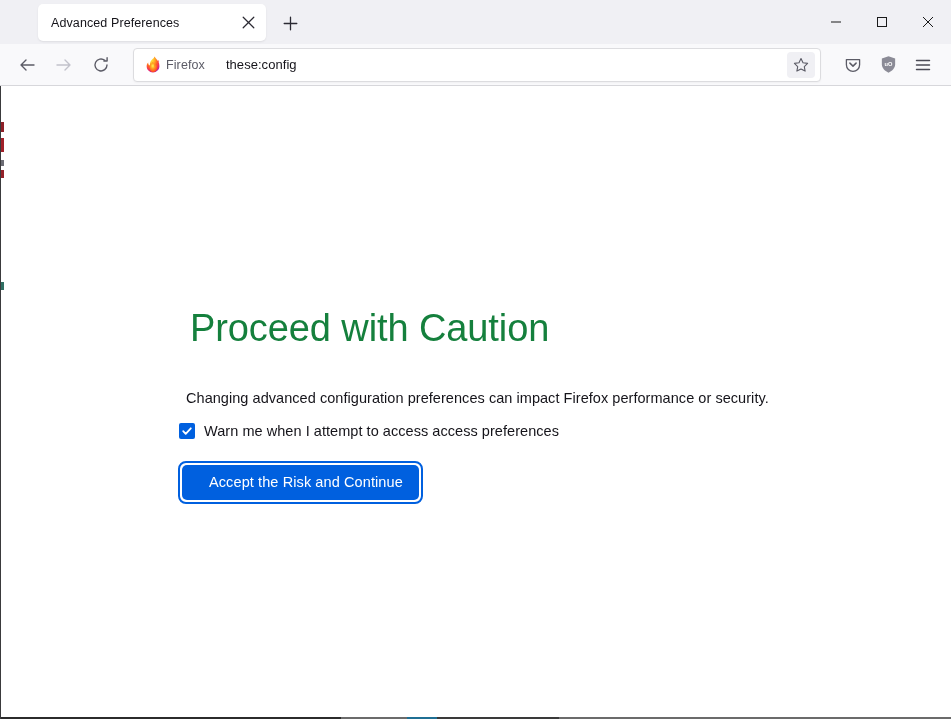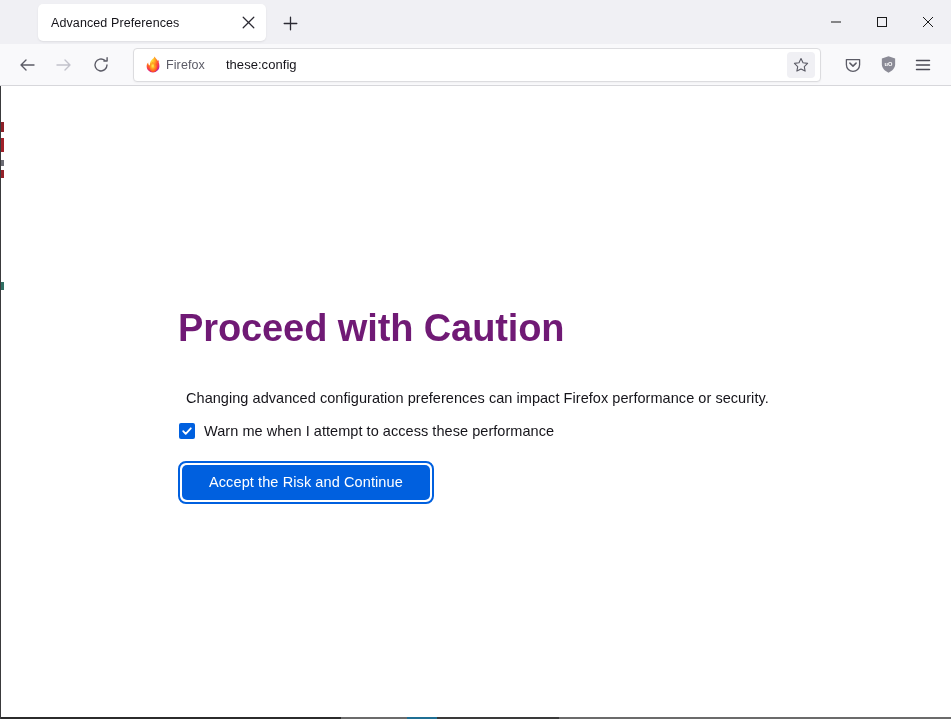--- a/index.html
+++ b/index.html
@@ -198,23 +198,23 @@
     position: relative;
   }
   .about-config {
     position: absolute;
     left: 177px;
     top: 222px;
     width: 660px;
   }
   h1.title {
     font-size: 38px;
-    font-weight: 700;
-    color: #701a75;
-    margin: 0 0 38px 0;
+    font-weight: 400;
+    color: #15803d;
+    margin: 0 0 38px 12px;
     letter-spacing: -0.1px;
     line-height: 1.1;
   }
   p.desc {
     font-size: 14.5px;
     color: #15141a;
     margin: 0 0 14px 8px;
     line-height: 1.45;
     letter-spacing: .05px;
   }
@@ -247,21 +247,21 @@
     padding: 2px;
     background: #ffffff;
   }
   .btn-primary {
     display: inline-block;
     background: #0060df;
     color: #ffffff;
     font-size: 14.5px;
     border: none;
     border-radius: 5px;
-    padding: 9px 27px 10px 27px;
+    padding: 9px 16px 10px 27px;
     letter-spacing: .1px;
     font-family: "Liberation Sans", sans-serif;
   }
 
   .bottom-strip {
     position: absolute;
     left: 0;
     bottom: 0;
     width: 951px;
     height: 5px;
@@ -402,21 +402,21 @@
         <h1 class="title">Proceed with Caution</h1>
 
         <p class="desc">Changing advanced configuration preferences can impact Firefox performance or security.</p>
 
         <div class="checkrow">
           <span class="checkbox">
             <svg width="12" height="12" viewBox="0 0 12 12" aria-hidden="true">
               <path d="M2.2 6.2 L4.7 8.8 L9.8 3.3" fill="none" stroke="#ffffff" stroke-width="1.8" stroke-linecap="round" stroke-linejoin="round"></path>
             </svg>
           </span>
-          <span class="checklabel">Warn me when I attempt to access these performance</span>
+          <span class="checklabel">Warn me when I attempt to access access preferences</span>
         </div>
 
         <div class="btn-focuswrap">
           <button class="btn-primary">Accept the Risk and Continue</button>
         </div>
 
       </div>
     </div>
 
     <div class="bottom-strip">

